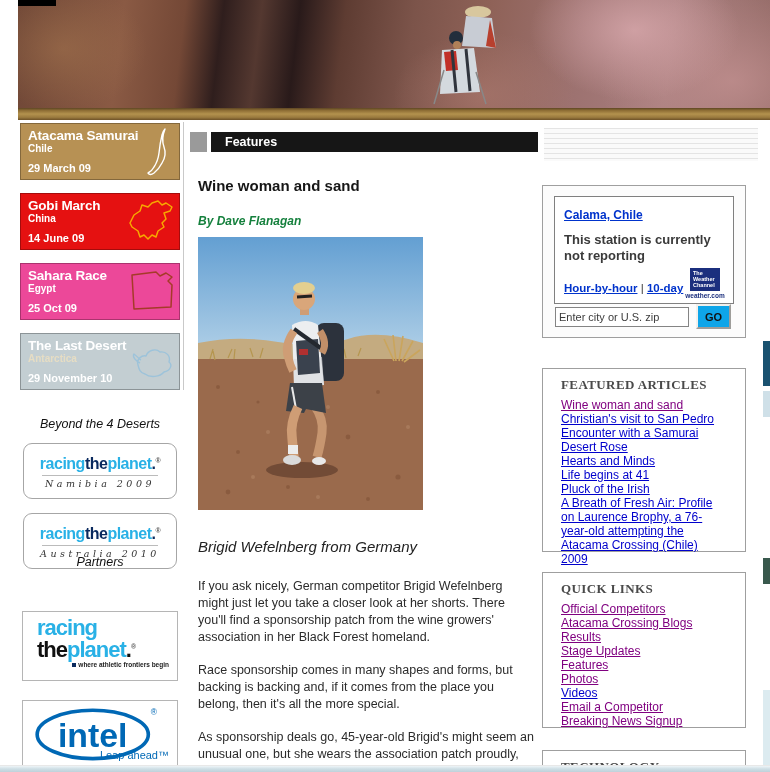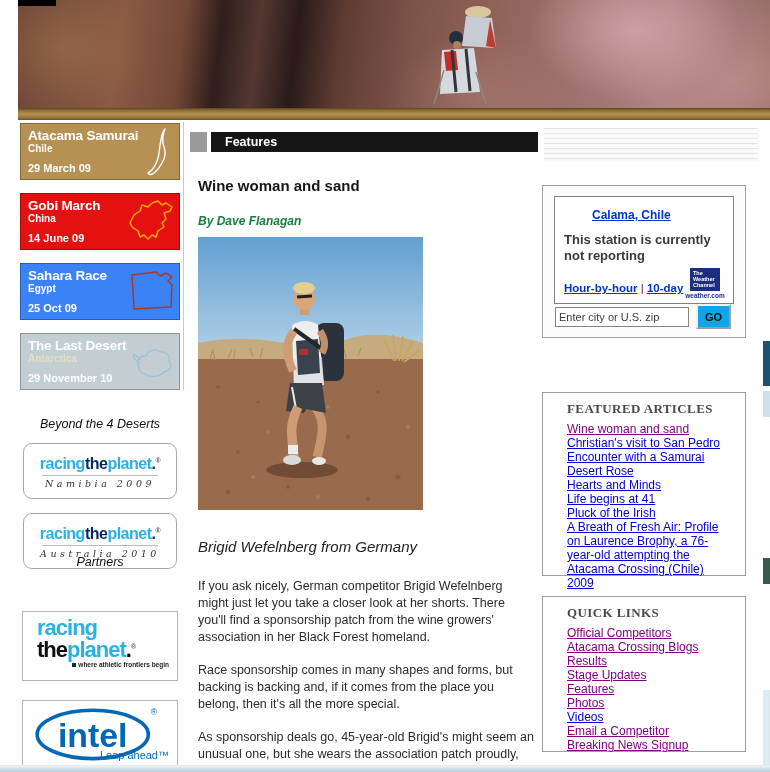--- a/index.html
+++ b/index.html
@@ -23,21 +23,21 @@
   
   .v-divider{position:absolute;left:183px;top:122px;width:1px;height:268px;background:#c9c9c9;}
   .race{position:absolute;left:20px;width:160px;height:57px;border:1px solid rgba(0,0,0,.28);
         box-sizing:border-box;cursor:pointer;color:#fff;}
   .race-title{position:absolute;left:7px;top:4px;font-size:13.5px;font-weight:bold;letter-spacing:-.2px;}
   .race-loc{position:absolute;left:7px;top:19px;font-size:10px;font-weight:bold;}
   .race-date{position:absolute;left:7px;bottom:5px;font-size:11px;font-weight:bold;}
   .race-map{position:absolute;right:3px;top:3px;}
   .t-atacama{background:#b79154;}
   .t-gobi{background:#e51111;}
-  .t-sahara{background:#3b82f6;}
+  .t-sahara{background:#ec4899;}
   .t-antarctica{background:#c3ced2;}
   .t-antarctica .race-loc{color:#e6ddc4;}
 
   .side-heading{position:absolute;left:20px;width:160px;text-align:center;
     font-size:12.5px;font-weight:normal;font-style:italic;color:#111;}
   .h-beyond{top:417px;}
   .h-partners{top:555px;}
 
   .rtp-mini{position:absolute;left:23px;width:154px;height:56px;border:1px solid #a6a6a6;
     border-radius:9px;background:#fff;box-sizing:border-box;cursor:pointer;
@@ -74,36 +74,36 @@
   .art-photo{position:absolute;left:198px;top:237px;width:225px;height:273px;}
   .art-caption{position:absolute;left:198px;top:538px;font-size:15px;font-style:italic;color:#222;}
   .art-body{position:absolute;left:198px;top:562px;width:336px;font-size:12.5px;line-height:17px;color:#2b2b2b;}
   .art-body p{margin:16px 0 16px 0;}
 
   
   .rbox{position:absolute;left:542px;width:204px;border:1px solid #9f9f9f;background:#fff;box-sizing:border-box;}
   .weather{top:185px;height:153px;background:#fcfcfc;}
   .w-inner{position:absolute;left:11px;top:10px;right:11px;height:108px;border:1px solid #808080;
     background:#fff;box-sizing:border-box;padding:8px 9px;}
-  .w-city{font-size:12px;font-weight:bold;color:#0033cc;text-decoration:underline;cursor:pointer;margin-left:28px;}
+  .w-city{font-size:12px;font-weight:bold;color:#0033cc;text-decoration:underline;cursor:pointer;}
   .w-status{margin-top:9px;width:150px;font-size:13px;font-weight:bold;color:#3a3a3a;line-height:16px;}
   .w-links{position:absolute;left:9px;bottom:9px;font-size:11.5px;color:#333;}
   .w-links a{color:#0033cc;text-decoration:underline;font-weight:bold;cursor:pointer;}
   .twc{position:absolute;right:6px;bottom:4px;width:44px;text-align:center;cursor:pointer;}
   .twc-box{width:30px;height:23px;background:#1b2f7e;margin:0 auto;padding:2px 0 0 3px;
     box-sizing:border-box;text-align:left;}
   .twc-box div{font-size:5.5px;line-height:6px;color:#fff;font-weight:bold;}
   .twc-site{font-size:6.5px;font-weight:bold;color:#1b2f7e;margin-top:1px;}
   .w-form{position:absolute;left:12px;bottom:8px;display:flex;align-items:center;gap:7px;}
   .w-input{width:126px;height:16px;border:1px solid #848484;font-size:11px;color:#3c3c3c;
     padding:1px 3px;font-family:"Liberation Sans",sans-serif;}
   .w-go{width:31px;height:21px;background:#0ea5e9;border:2px outset #f2f0ec;
     font-size:11px;font-weight:bold;color:#111;display:flex;align-items:center;justify-content:center;cursor:pointer;}
 
-  .links-box{padding:8px 24px;margin-top:24px;}
+  .links-box{padding:8px 18px;}
   .lb-head{font-family:"Liberation Serif",serif;font-size:13px;font-weight:bold;
     letter-spacing:.4px;color:#4a4a4a;margin-bottom:5px;}
   .lb-list a{display:block;font-size:12px;line-height:14px;text-decoration:underline;cursor:pointer;color:#0000cc;}
   .lb-list a.v{color:#800080;}
   .featured{top:368px;height:184px;}
   .quick{top:572px;height:156px;}
   .tech{top:750px;height:22px;}
 
   
   .footer-strip{position:absolute;left:0;top:765px;width:770px;height:7px;z-index:9;

